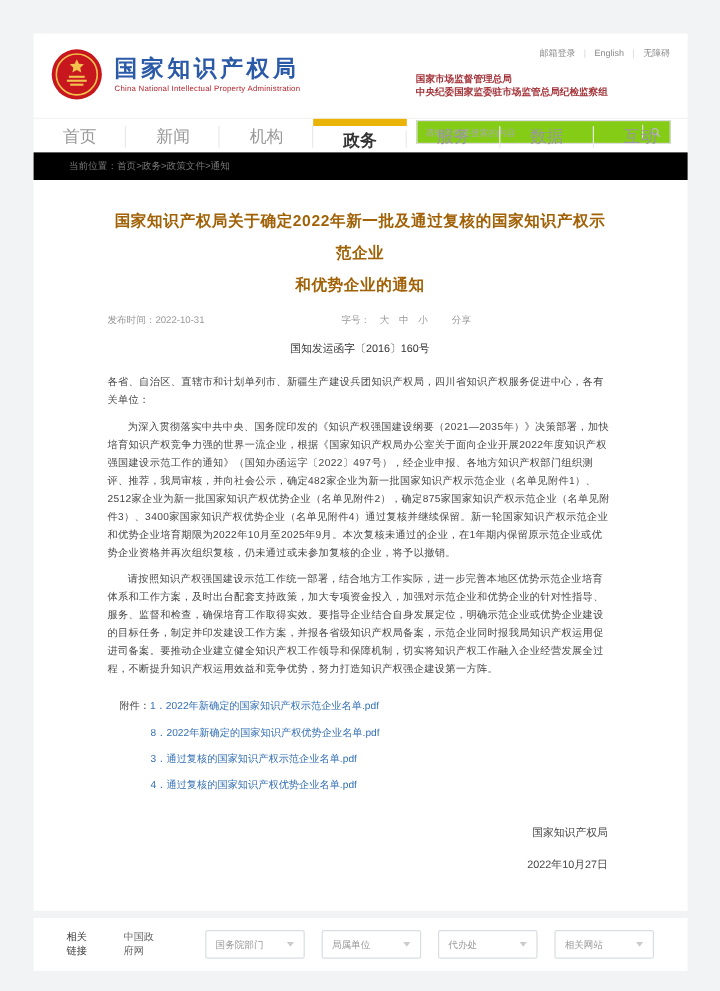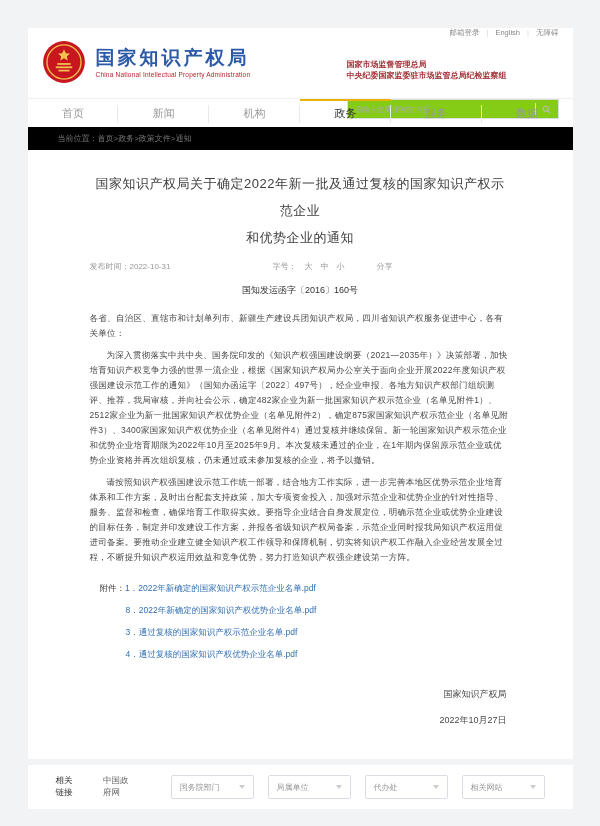--- a/index.html
+++ b/index.html
@@ -11,50 +11,50 @@
   }
   .page { width:545px; margin:28px auto 0; }
 
   
   .site-header { background:#fff; height:70px; position:relative; }
   .logo-group { position:absolute; left:14px; top:12px; display:flex; align-items:center; cursor:pointer; }
   .emblem { width:44px; height:44px; flex:0 0 44px; }
   .logo-text { margin-left:10px; }
   .site-name { font-size:19px; font-weight:bold; color:#2b5aa7; letter-spacing:3px; line-height:22px; }
   .site-name-en { font-size:6.5px; color:#b5232d; letter-spacing:.2px; margin-top:2px; }
-  .header-right { position:absolute; right:14px; top:0; width:212px; }
+  .header-right { position:absolute; right:14px; top:12px; width:212px; }
   .utility-links { display:flex; justify-content:flex-end; font-size:7.5px; color:#888; }
   .utility-links span { cursor:pointer; }
   .utility-links span + span::before { content:"|"; color:#d5d5d5; margin:0 7px; }
-  .dept-links { margin-top:21px; font-size:8px; font-weight:bold; color:#a4343a; line-height:11px; }
+  .dept-links { margin-top:10px; font-size:8px; font-weight:bold; color:#a4343a; line-height:11px; }
   .dept-links div { cursor:pointer; }
   .search-box { margin-top:18px; height:20px; border:1px solid #ddd; background:#84cc16; display:flex; align-items:center; }
   .search-box input { flex:1; border:0; outline:0; font-size:7.5px; color:#555; padding:0 7px; font-family:inherit; background:transparent; }
   .search-box input::placeholder { color:#aaa; }
   .search-divider { width:1px; height:12px; background:#e0e0e0; }
   .search-btn { width:22px; height:100%; display:flex; align-items:center; justify-content:center; cursor:pointer; }
   .search-btn svg { width:9px; height:9px; stroke:#bbb; fill:none; stroke-width:1.5; }
 
   
   .main-nav { background:#fff; display:flex; border-top:1px solid #f0f0f0; }
-  .nav-tab { flex:1; height:28px; line-height:25px; text-align:center; font-size:11px; color:#999;
+  .nav-tab { flex:1; height:28px; line-height:25px; text-align:center; font-size:14px; color:#999;
              border-top:2px solid transparent; cursor:pointer; position:relative; }
   .nav-tab:not(:last-child)::after { content:""; position:absolute; right:0; top:4px; bottom:4px; width:1px; background:#e9e9e9; }
-  .nav-tab.active { color:#333; font-weight:normal; border-top:2px solid #eab308; }
+  .nav-tab.active { color:#333; font-weight:bold; border-top:6px solid #eab308; }
 
   
   .breadcrumb { background:#000000; height:23px; line-height:23px; font-size:8px; color:#777; padding-left:30px; }
 
   
   .content { background:#fff; padding:20px 62px 26px; }
-  .article-title { text-align:center; font-size:13px; font-weight:normal; color:#404040; line-height:27px; letter-spacing:.5px; }
+  .article-title { text-align:center; font-size:13px; font-weight:bold; color:#a16207; line-height:27px; letter-spacing:.5px; }
   .meta-row { display:flex; align-items:center; font-size:8px; color:#999; margin:10px 0 12px; }
   .meta-center { margin-left:auto; margin-right:118px; display:flex; align-items:center; }
   .meta-center .fs-opt { margin-left:8px; cursor:pointer; }
-  .share { margin-left:32px; cursor:pointer; color:#999;font-family:Liberation Serif, serif; }
+  .share { margin-left:20px; cursor:pointer; color:#999;font-family:Liberation Serif, serif; }
   .doc-number { text-align:center; font-size:9px; color:#333; margin-bottom:14px; }
   .body-text p { font-size:8.5px; line-height:15px; color:#474747; letter-spacing:.3px; margin-bottom:7px; text-indent:2em; }
   .body-text p.salutation { text-indent:0; }
   .attachments { margin:12px 0 0 10px; font-size:8.5px; line-height:22px; }
   .att-label { color:#474747; }
   .att-link { color:#3470b3; cursor:pointer; }
   .att-row { padding-left:26px; }
   .att-row.first { padding-left:0; }
   .signature { text-align:right; font-size:9px; color:#474747; line-height:26px; margin-top:16px; padding-right:4px; }
 
@@ -110,20 +110,21 @@
     </div>
   </div>
 
   <div class="main-nav">
     <div class="nav-tab">首页</div>
     <div class="nav-tab">新闻</div>
     <div class="nav-tab">机构</div>
     <div class="nav-tab active">政务</div>
     <div class="nav-tab">服务</div>
     <div class="nav-tab">数据</div>
+    <div class="nav-tab">互动</div>
   </div>
 
   <div class="breadcrumb">当前位置：首页&gt;政务&gt;政策文件&gt;通知</div>
 
   <div class="content">
     <div class="article-title">
       <span style="display:block">国家知识产权局关于确定2022年新一批及通过复核的国家知识产权示范企业</span>
       <span style="display:block">和优势企业的通知</span>
     </div>
 

